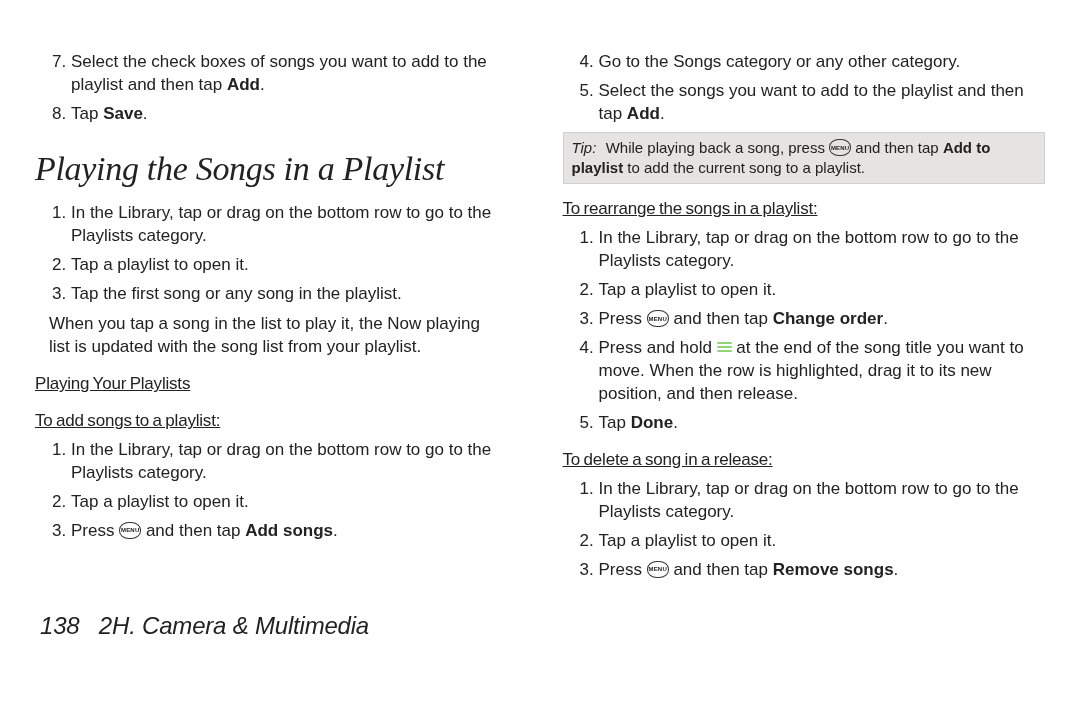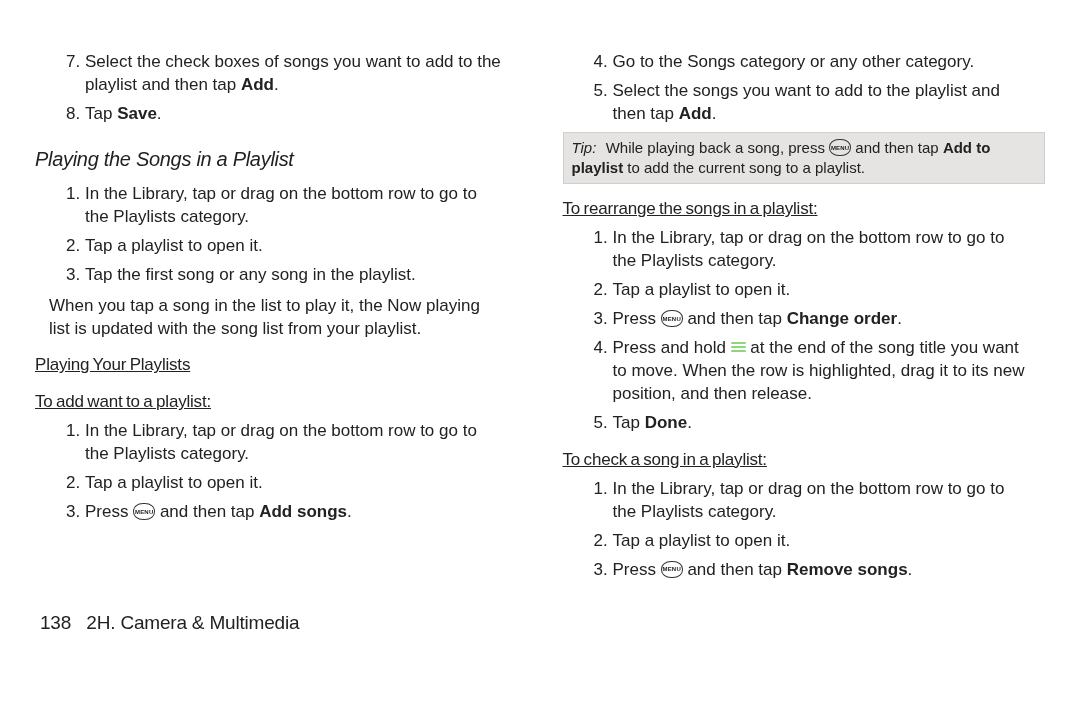--- a/index.html
+++ b/index.html
@@ -22,27 +22,28 @@
   }
   .col {
     flex: 1;
     min-width: 0;
   }
   ol {
     margin: 0;
     padding-left: 34px;
   }
   li {
-    margin: 6px 16px;
+    margin: 6px 2px;
   }
   .h2 {
     font-style: italic;
-    font-size: 20px;
+    font-size: 34px;
     margin: 20px 0 10px 0;
     letter-spacing: -0.3px;
+    font-family: Liberation Serif, serif;
   }
   .subhead {
     letter-spacing: -0.2px;
     margin: 14px 0 6px 0;
     word-spacing: -1px;
     text-decoration: underline;
   }
   .para {
     margin: 8px 14px;
   }
@@ -54,21 +55,22 @@
     line-height: 1.35;
     margin: 6px 0 14px 0;
   }
   .tip-label {
     font-style: italic;
     display: inline-block;
     width: 30px;
   }
   .footer {
     padding: 0 0 0 40px;
-    font-size: 19px;
+    font-style: italic;
+    font-size: 24px;
     letter-spacing: -0.2px;
   }
   .menu-icon {
     display: inline-flex;
     align-items: center;
     justify-content: center;
     width: 20px;
     height: 15px;
     border: 1.4px solid #333;
     border-radius: 10px / 8px;
@@ -116,21 +118,21 @@
     <ol>
       <li>In the Library, tap or drag on the bottom row to go to the Playlists category.</li>
       <li>Tap a playlist to open it.</li>
       <li>Tap the first song or any song in the playlist.</li>
     </ol>
 
     <div class="para">When you tap a song in the list to play it, the Now playing list is updated with the song list from your playlist.</div>
 
     <div class="subhead">Playing Your Playlists</div>
 
-    <div class="subhead">To add want to a playlist:</div>
+    <div class="subhead">To add songs to a playlist:</div>
     <ol>
       <li>In the Library, tap or drag on the bottom row to go to the Playlists category.</li>
       <li>Tap a playlist to open it.</li>
       <li>
         <span>Press </span><span class="menu-icon">MENU</span><span> and then tap </span><b>Add songs</b><span>.</span>
       </li>
     </ol>
   </div>
 
   <div class="col">
@@ -154,21 +156,21 @@
         <span>Press </span><span class="menu-icon">MENU</span><span> and then tap </span><b>Change order</b><span>.</span>
       </li>
       <li>
         <span>Press and hold </span><span class="drag-icon"><span></span><span></span><span></span></span><span> at the end of the song title you want to move. When the row is highlighted, drag it to its new position, and then release.</span>
       </li>
       <li>
         <span>Tap </span><b>Done</b><span>.</span>
       </li>
     </ol>
 
-    <div class="subhead">To check a song in a playlist:</div>
+    <div class="subhead">To delete a song in a release:</div>
     <ol>
       <li>In the Library, tap or drag on the bottom row to go to the Playlists category.</li>
       <li>Tap a playlist to open it.</li>
       <li>
         <span>Press </span><span class="menu-icon">MENU</span><span> and then tap </span><b>Remove songs</b><span>.</span>
       </li>
     </ol>
   </div>
 
 </div>

